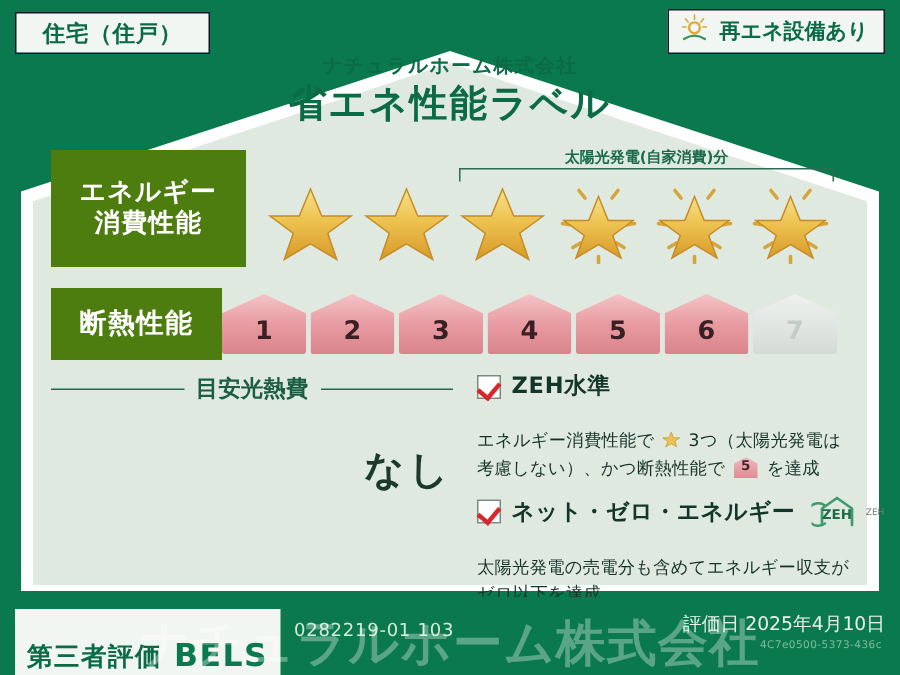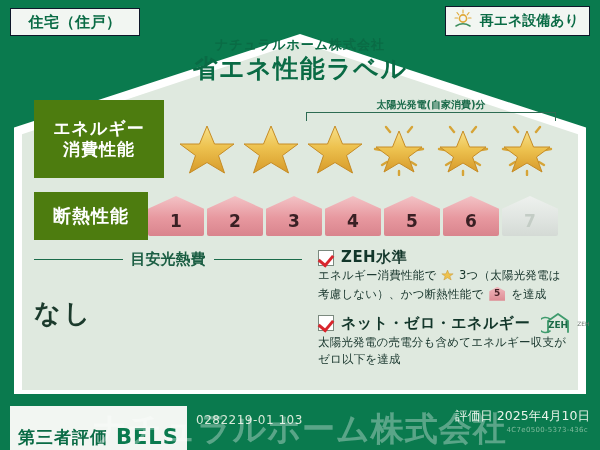--- a/index.html
+++ b/index.html
@@ -123,21 +123,21 @@
   
   #cost-block{position:absolute;left:34px;top:248px;width:268px;height:120px;}
   #cost-head{
     display:flex;align-items:center;gap:8px;height:22px;
   }
   #cost-head .line{flex:1;height:1px;background:#1b6b4a;}
   #cost-head .ctext{
     font-size:15px;font-weight:bold;color:#1b5e43;white-space:nowrap;
   }
   #cost-value{
-    margin-top:26px;text-align:left;
+    margin-top:26px;text-align:right;
     font-size:26px;font-weight:bold;color:#1b3a2c;letter-spacing:3px;
   }
 
   
   #zeh-block{position:absolute;left:318px;top:248px;width:252px;height:124px;}
   .zeh-item{margin-bottom:10px;}
   .zeh-head{display:flex;align-items:center;gap:7px;}
   .chk{
     width:16px;height:16px;background:#fff;border:1px solid #7b8a7f;
     position:relative;flex:none;box-sizing:border-box;
@@ -145,21 +145,21 @@
   .chk::after{
     content:"";position:absolute;left:2px;top:1px;width:7px;height:11px;
     border:solid #d8262d;border-width:0 3px 3px 0;
     transform:rotate(40deg);
   }
   .zeh-title{
     font-size:15px;font-weight:bold;color:#12362a;letter-spacing:.5px;
     white-space:nowrap;
   }
   .zeh-desc{
-    margin-top:0;font-size:11.5px;color:#15332a;line-height:1.45;
+    margin-top:18px;font-size:11.5px;color:#15332a;line-height:1.45;
     letter-spacing:.2px;
   }
   .inline-star{display:inline-block;vertical-align:-2px;margin:0 1px;}
   .inline-five{
     display:inline-block;vertical-align:-3px;width:16px;height:14px;
     position:relative;margin:0 2px;
   }
   .inline-five i{
     position:absolute;inset:0;
     clip-path:polygon(0% 32%, 50% 0%, 100% 32%, 100% 100%, 0% 100%);

